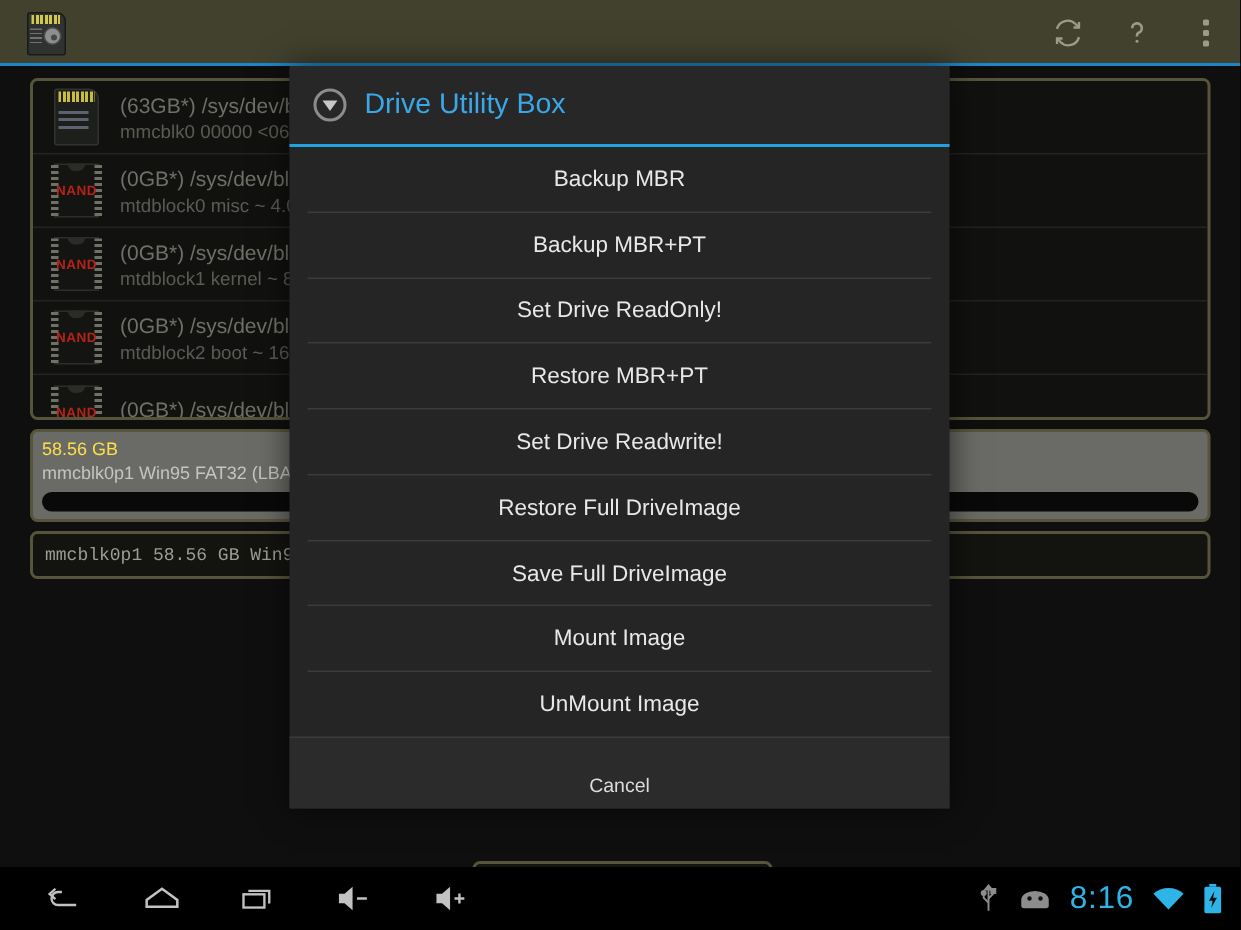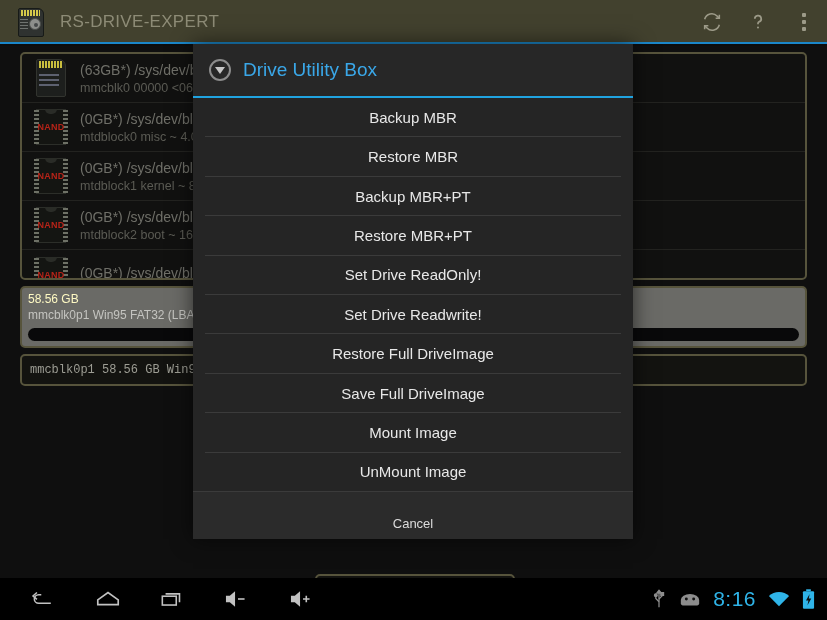--- a/index.html
+++ b/index.html
@@ -141,21 +141,21 @@
   .drive-l2 { color:#5b5b54; font-size:12.5px; white-space:nowrap; margin-top:3px; }
 
   
   #partition-box {
     position: absolute; left: 20px; top: 240px;
     width: 787px; height: 62px;
     background: #6a6a66;
     border: 2px solid #57543c; border-radius: 5px;
     padding: 4px 6px;
   }
-  #partition-box .p1 { color:#fef9c3; font-size:12px; }
+  #partition-box .p1 { color:#fde047; font-size:12px; }
   #partition-box .p2 { color:#c4c4c0; font-size:12px; margin-top:2px; }
   #partition-box .bar {
     position:absolute; left:6px; right:6px; bottom:5px; height:13px;
     background:#09090a; border-radius:7px;
   }
 
   
   #console-box {
     position: absolute; left: 20px; top: 308px;
     width: 787px; height: 32px;
@@ -252,21 +252,20 @@
 
 <div id="screen">
 
   <div id="app-header">
     <div class="app-icon">
       <div class="body"></div>
       <div class="contacts"></div>
       <div class="lines"></div>
       <div class="disc"></div>
     </div>
-    <div id="app-title">RS-DRIVE-EXPERT</div>
 
     <div class="hdr-actions">
       <div class="hdr-btn">
         <svg width="22" height="22" viewBox="0 0 24 24" fill="none" stroke="#9c9a88" stroke-width="1.7">
           <path d="M4 9a8 8 0 0 1 13.5-3.5L20 8"></path>
           <path d="M20 15a8 8 0 0 1-13.5 3.5L4 16"></path>
           <path d="M20 4v4h-4"></path>
             <path d="M4 20v-4h4"></path>
         </svg>
       </div>
@@ -378,24 +377,23 @@
 
     <div id="dialog-title-bar">
       <span class="dd-icon">
           <i></i>
         </span>
       <span id="dialog-title">Drive Utility Box</span>
     </div>
 
     <div id="dialog-list">
       <div class="dlg-item">Backup MBR</div>
-      <div class="dlg-item">Restore MBR</div>
       <div class="dlg-item">Backup MBR+PT</div>
+      <div class="dlg-item">Set Drive ReadOnly!</div>
       <div class="dlg-item">Restore MBR+PT</div>
-      <div class="dlg-item">Set Drive ReadOnly!</div>
       <div class="dlg-item">Set Drive Readwrite!</div>
       <div class="dlg-item">Restore Full DriveImage</div>
       <div class="dlg-item">Save Full DriveImage</div>
       <div class="dlg-item">Mount Image</div>
       <div class="dlg-item">UnMount Image</div>
     </div>
 
     <div id="dialog-cancel-wrap">
       <span id="dialog-cancel">Cancel</span>
     </div>

